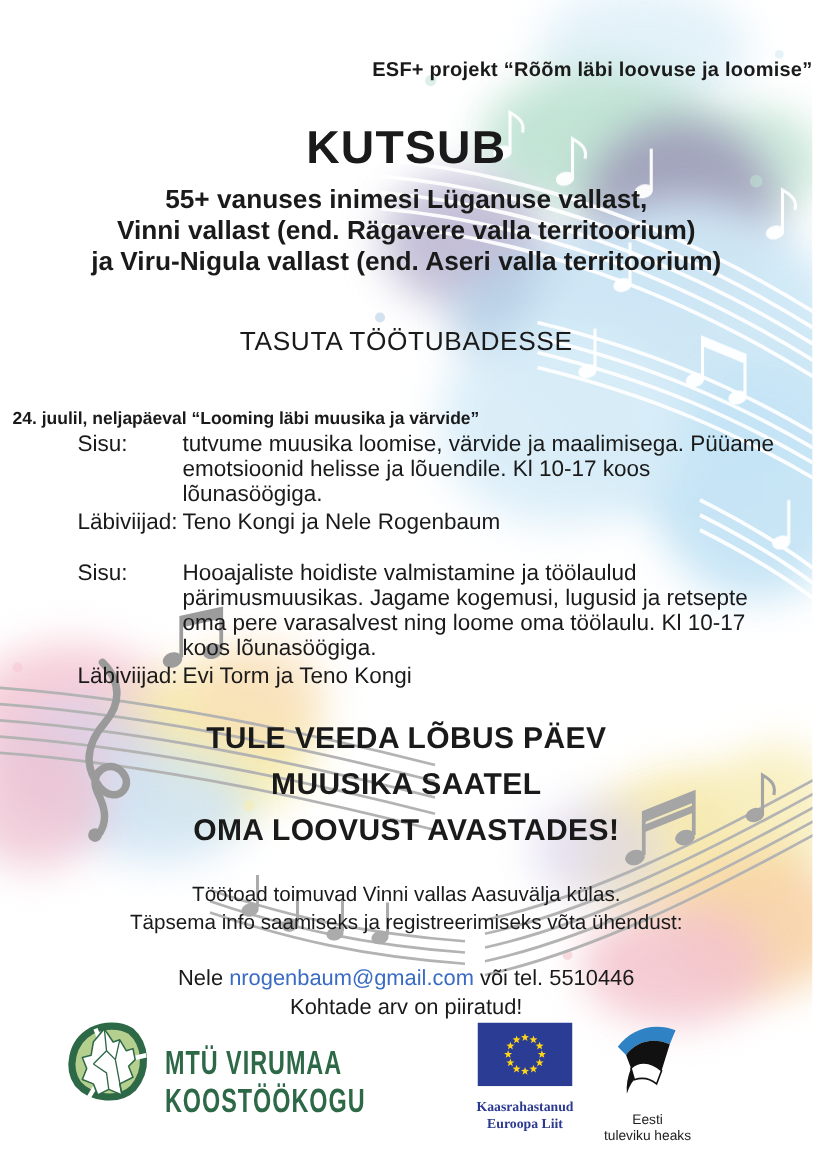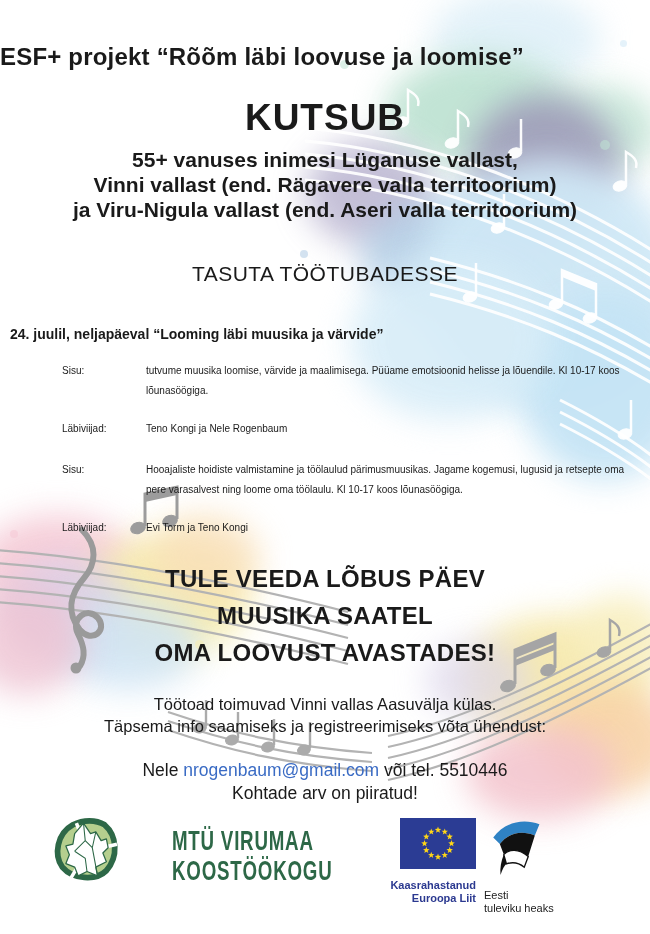--- a/index.html
+++ b/index.html
@@ -8,41 +8,41 @@
     background:#fff;overflow:hidden;
     font-family:"Liberation Sans",sans-serif;color:#1a1a1a;
   }
   
   .blob{position:absolute;border-radius:50%;filter:blur(16px);}
   .dot{position:absolute;border-radius:50%;opacity:.55;}
   
   .decor-svg{position:absolute;left:0;top:0;pointer-events:none;}
   
   .content{position:relative;z-index:5;padding-top:43px;}
-  .project-line{font-size:24px;font-weight:bold;text-align:left;letter-spacing:.2px;line-height:28px;}
+  .project-line{font-size:16px;font-weight:bold;text-align:right;letter-spacing:.2px;line-height:28px;}
   .kutsub{font-size:37px;font-weight:bold;text-align:center;margin-top:26px;line-height:41px;letter-spacing:1px;}
   .audience{margin-top:9px;font-size:21px;font-weight:bold;text-align:center;line-height:25px;}
   .free-heading{font-size:21px;font-weight:normal;text-align:center;margin-top:35px;line-height:34px;letter-spacing:.5px;}
   .workshops{margin-top:34px;padding:0 24px 0 10px;}
   .ws + .ws{margin-top:21px;}
   .ws-title{font-size:14px;font-weight:bold;line-height:18px;white-space:nowrap;}
-  .ws-row{display:flex;font-size:10px;line-height:20px;margin-top:18px;}
+  .ws-row{display:flex;font-size:18px;line-height:20px;margin-top:2px;}
   .ws-label{width:84px;margin-left:52px;flex:none;}
   .ws-text{flex:1;max-width:500px;}
   .slogan{margin-top:22px;font-size:24px;font-weight:bold;text-align:center;line-height:37px;letter-spacing:.3px;}
   .info{margin-top:22px;font-size:16.5px;font-weight:normal;text-align:center;line-height:22px;}
   .contact{margin-top:22px;font-size:17.5px;font-weight:normal;text-align:center;line-height:23px;}
   .email{color:#3a6bc4;}
   
-  .logo-virumaa{position:absolute;left:50px;top:816px;display:flex;align-items:flex-start;z-index:6;gap:40px;}
+  .logo-virumaa{position:absolute;left:50px;top:816px;display:flex;align-items:flex-end;z-index:6;}
   .virumaa-text{margin-left:8px;margin-top:9px;color:#2d6847;font-weight:bold;font-size:24px;line-height:27px;
     letter-spacing:1px;transform:scale(.78,1.12);transform-origin:left top;white-space:nowrap;}
-  .logo-eu{position:absolute;left:388px;top:818px;width:88px;text-align:right;z-index:6;}
+  .logo-eu{position:absolute;left:376px;top:818px;width:88px;text-align:center;z-index:6;font-family:Liberation Serif, serif;}
   .eu-caption{margin-top:6px;font-size:11px;font-weight:bold;color:#2b3990;line-height:13px;}
-  .logo-estonia{position:absolute;left:484px;top:812px;width:92px;text-align:left;z-index:6;}
+  .logo-estonia{position:absolute;left:472px;top:812px;width:92px;text-align:center;z-index:6;}
   .ee-caption{margin-top:1px;font-size:11px;color:#222;line-height:13px;}
 </style>
 </head>
 <body>
 
 <div class="poster">
 
   <div>
     <div class="blob" style="left:430px;top:-10px;width:170px;height:100px;background:#d9edf7;opacity:.75;"></div>
     <div class="blob" style="left:385px;top:55px;width:190px;height:115px;background:#bfe3d3;opacity:.95;"></div>

